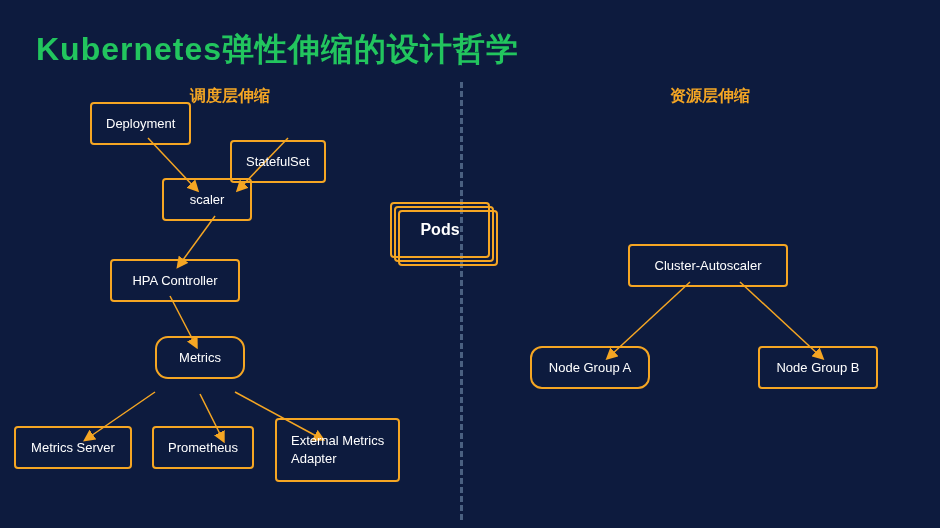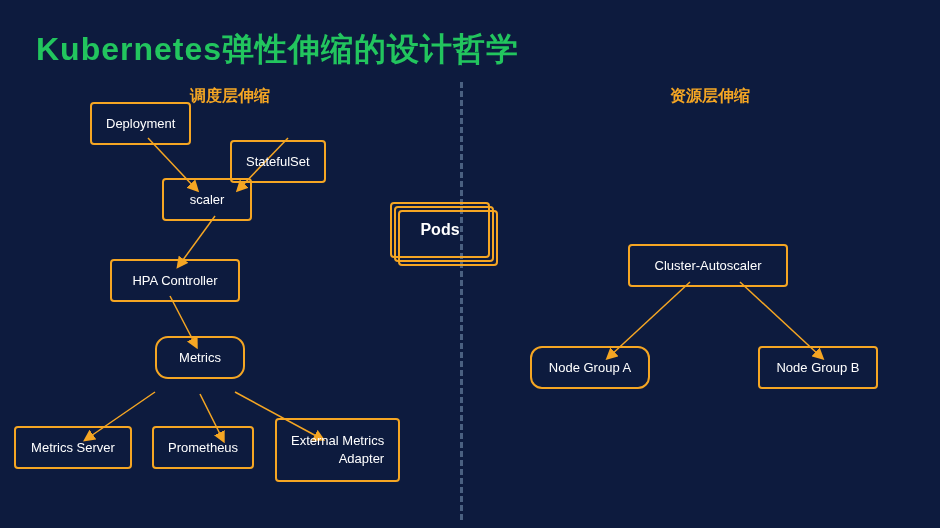--- a/index.html
+++ b/index.html
@@ -143,21 +143,21 @@
     <div class="node-box" style="left: 162px; top: 96px; min-width: 90px;">scaler</div>
 
     <div class="node-box" style="left: 110px; top: 177px; min-width: 130px;">HPA Controller</div>
 
     <div class="node-box" style="left: 155px; top: 254px; min-width: 90px; border-radius: 13px;">Metrics</div>
 
     <div class="node-box" style="left: 14px; top: 344px; min-width: 118px;">Metrics Server</div>
 
     <div class="node-box" style="left: 152px; top: 344px; min-width: 100px;">Prometheus</div>
 
-    <div class="node-box" style="left: 275px; top: 336px; min-width: 120px; white-space: pre-line; line-height: 1.4; text-align: right;">External Metrics
+    <div class="node-box" style="left: 275px; top: 336px; min-width: 120px; white-space: pre-line; line-height: 1.4; text-align: left;">External Metrics
 Adapter</div>
   </div>
 
   <div style="position: absolute; left: 390px; top: 120px;">
 
     <div class="pods-card" style="left: 8px; top: 8px; width: 100px; height: 56px;"></div>
     <div class="pods-card" style="left: 4px; top: 4px; width: 100px; height: 56px;"></div>
     <div class="pods-card" style="left: 0px; top: 0px; width: 100px; height: 56px; display:flex; align-items:center; justify-content:center; font-size:16px; font-weight:bold;">Pods</div>
   </div>
 

